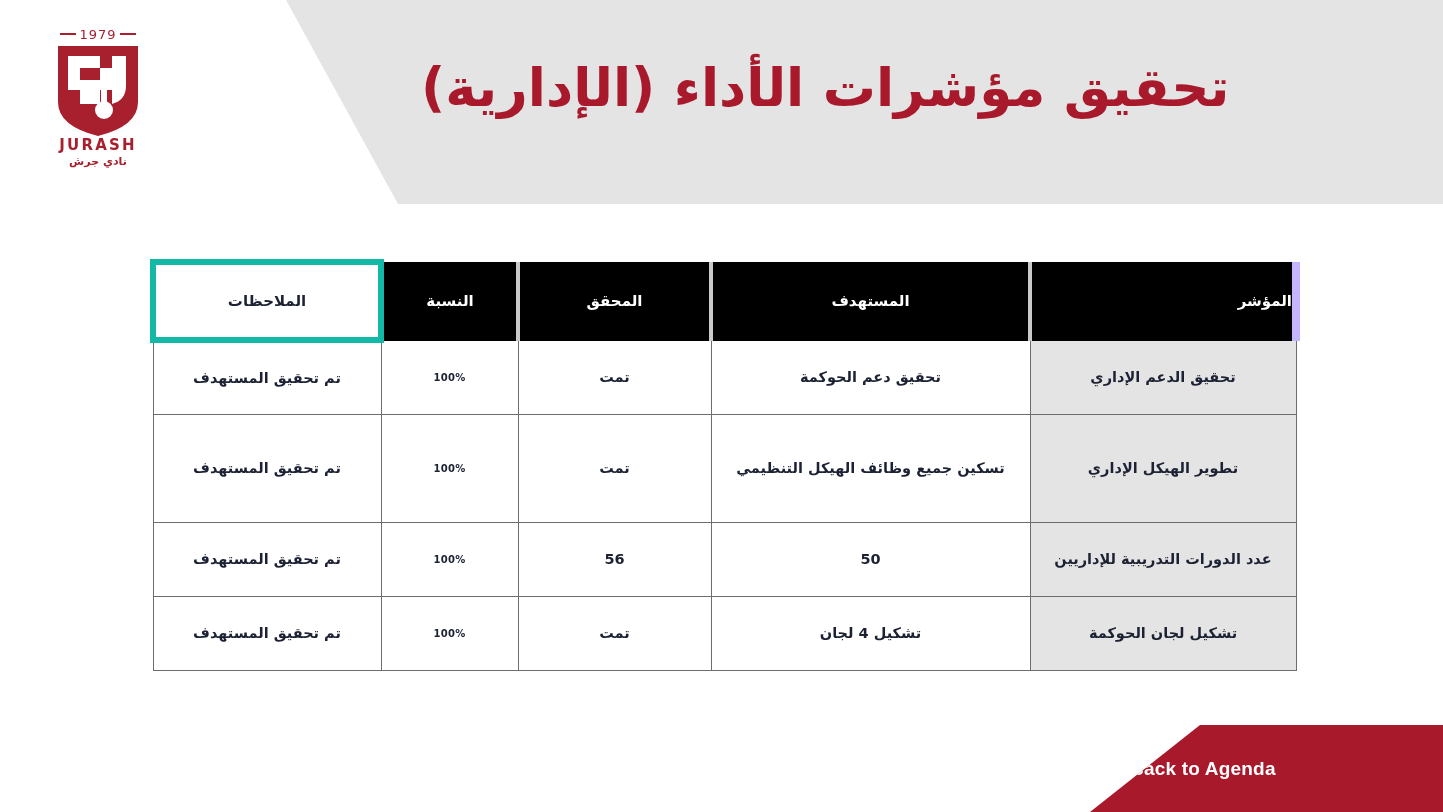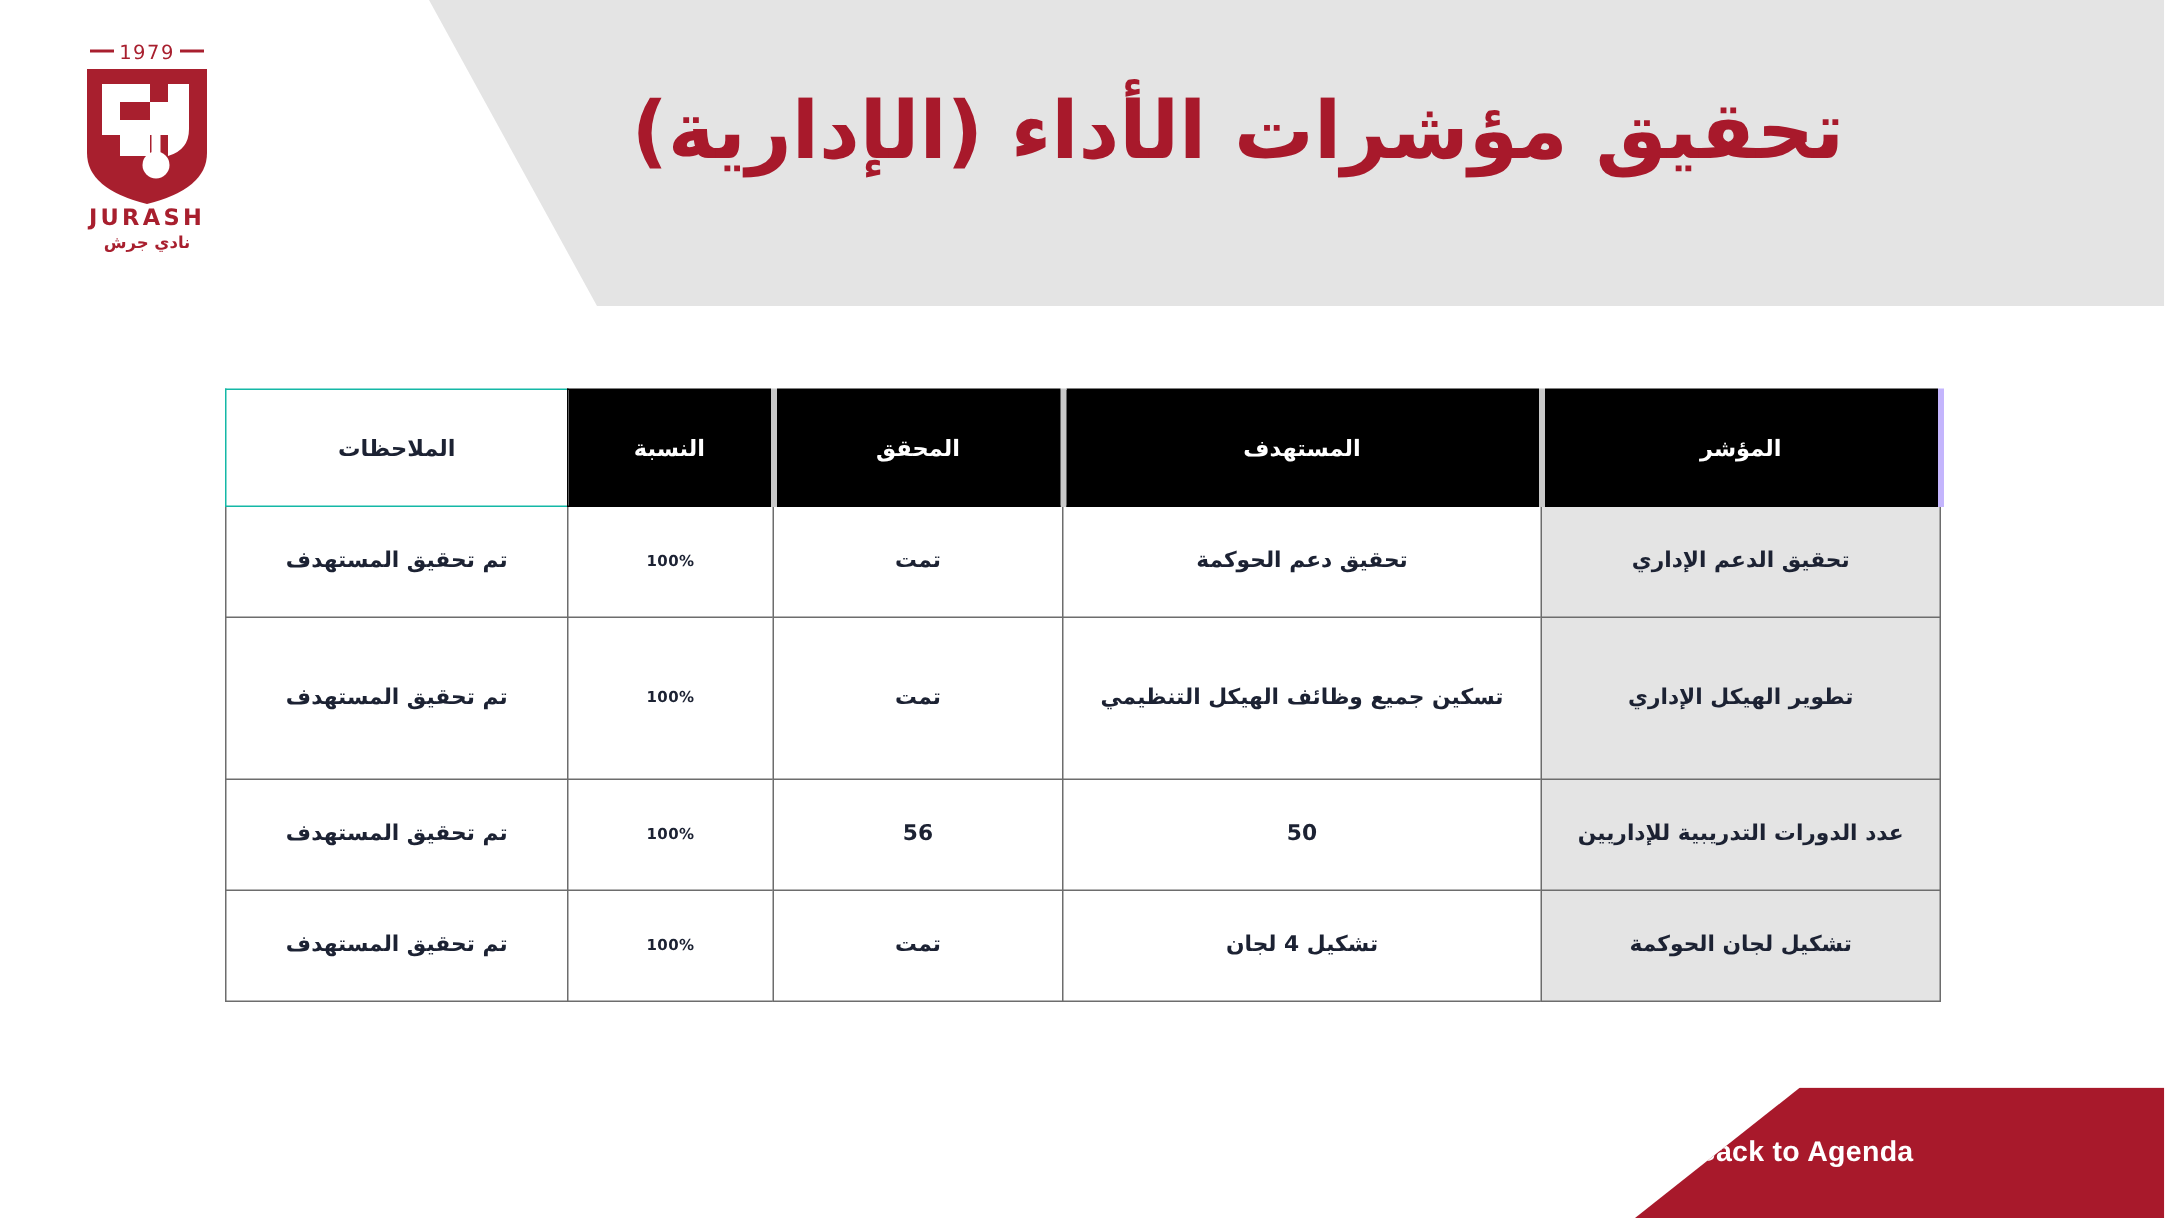--- a/index.html
+++ b/index.html
@@ -107,26 +107,27 @@
     background: #000000;
     color: #ffffff;
     font-weight: bold;
     font-size: 15px;
     border-right: 4px solid #c9c9c9;
     border-left: 1px solid #000000;
     border-top: 1px solid #000000;
     border-bottom: 1px solid #000000;
   }
   .kpi-table thead th.first-head {
-    border-right: 4px solid #c4b5fd;
+    border-right: 8px solid #c4b5fd;
+    text-align: right;
   }
   .kpi-table thead th.notes-head {
     background: #ffffff;
     color: #1c2233;
-    border: 1px solid #14b8a6;
+    border: 6px solid #14b8a6;
   }
 
   
   .kpi-table tbody td {
     color: #1c2233;
     font-weight: bold;
     font-size: 14.5px;
     padding: 10px 12px;
     line-height: 1.7;
   }

